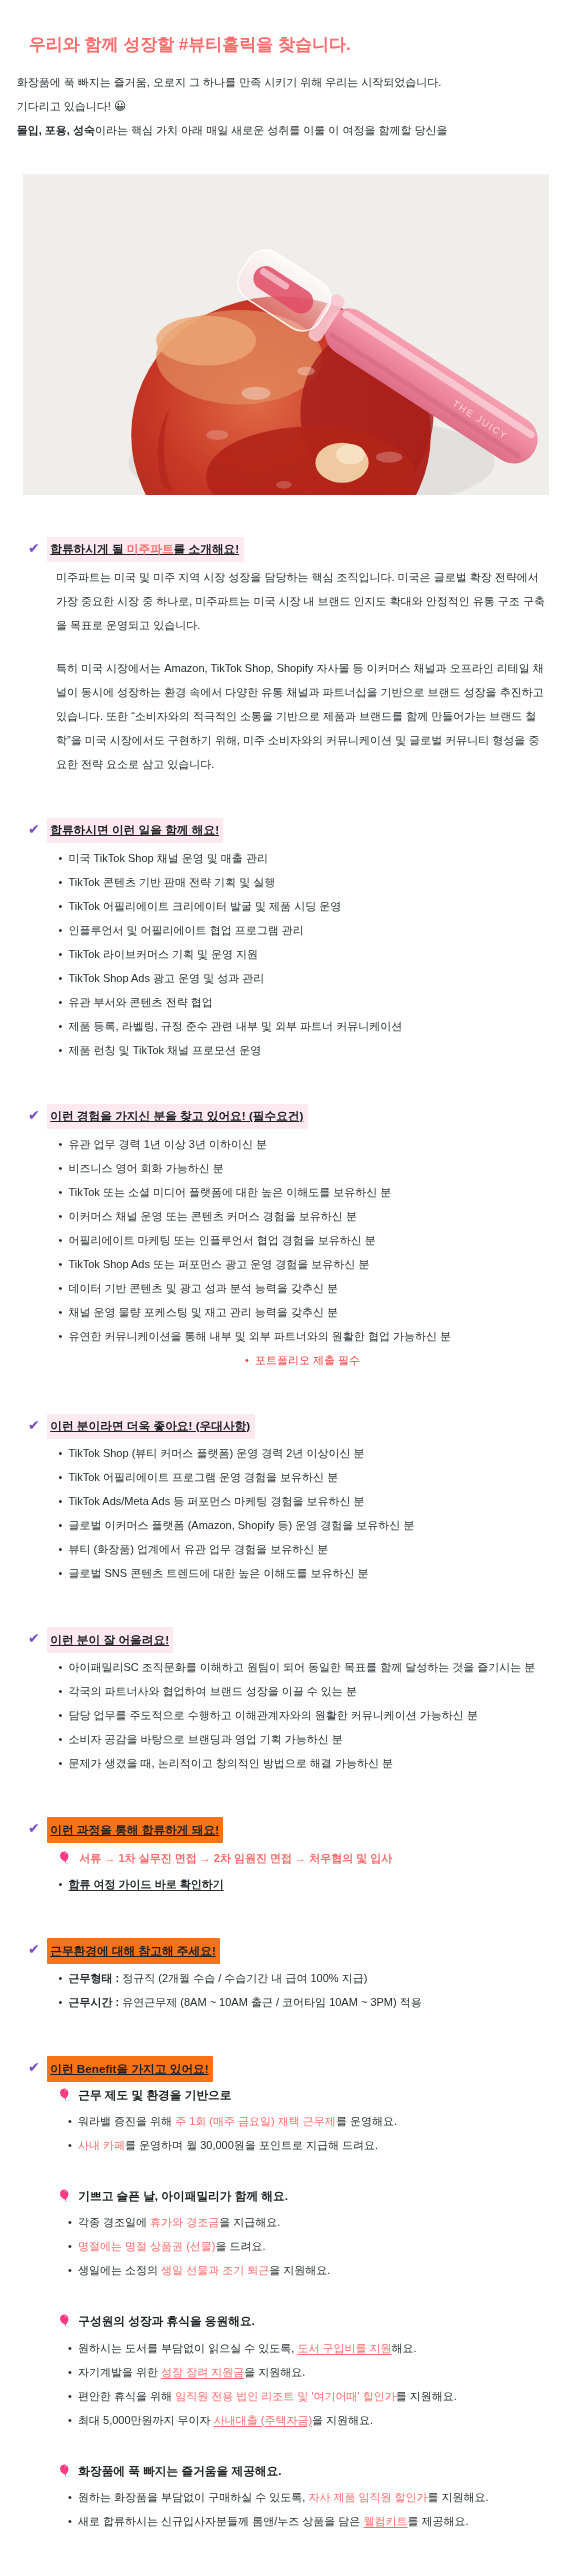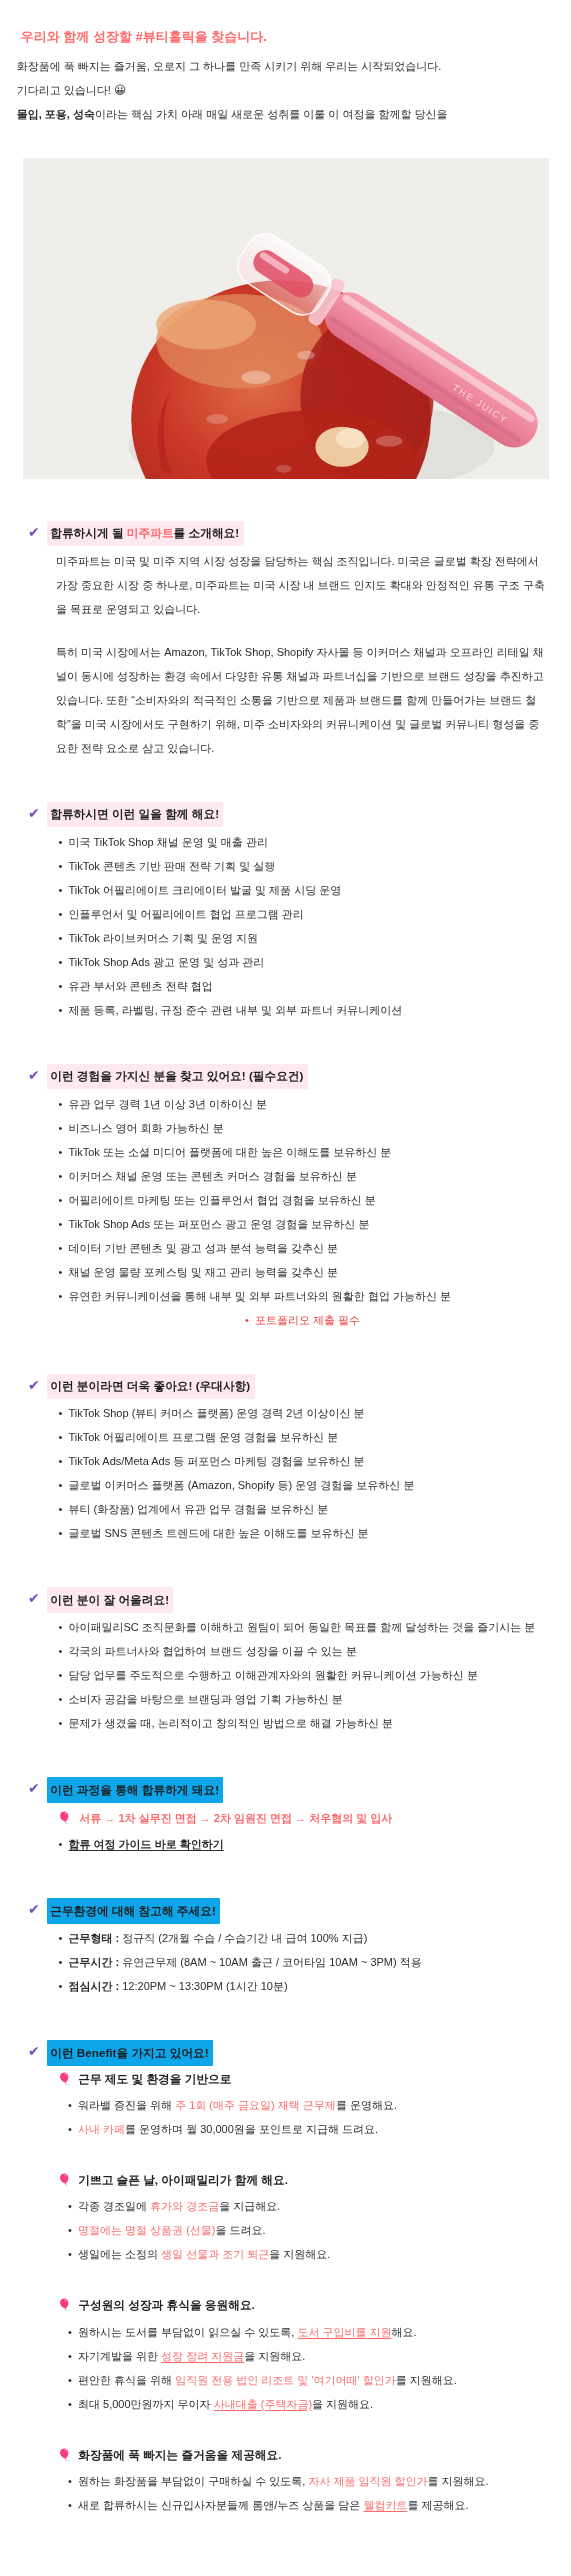--- a/index.html
+++ b/index.html
@@ -9,42 +9,42 @@
     font-size:11px;
     line-height:24px;
     color:#2a2c30;
     -webkit-font-smoothing:antialiased;
   }
   .page{width:572px;overflow:hidden;}
 
   
   .intro{padding:20px 22px 0 16.7px;}
   .intro h1{
-    margin:4px;font-size:13px;font-weight:700;line-height:25.5px;color:#ff6b6b;
+    margin:12px;font-size:17px;font-weight:700;line-height:25.5px;color:#ff6b6b;
   }
   .intro p{margin:0;max-width:511px;}
   .emoji{font-size:11.7px;}
 
   
   .hero{margin:32px 0 0 23px;width:526px;height:321px;}
   .hero svg{display:block;width:526px;height:321px;}
 
   
   section{margin-top:42px;padding:0 22px 0 28px;}
   .sec-h{
     display:flex;align-items:flex-start;margin:0;
     font-size:11.7px;font-weight:700;color:#1e2023;line-height:24px;
   }
   .check{
     flex:0 0 auto;font-size:14px;line-height:24px;color:#7448c8;
     margin-right:7.2px;transform:translateY(-0.6px);
   }
-  .hl{padding:0.6px 4.4px 1.1px 3.3px;border-radius:1.1px;}
+  .hl{padding:0.6px 4.4px 1.1px 3.3px;border-radius:1.1px;text-decoration:underline;}
   .hl.pink{background:#fde9ef;}
-  .hl.yellow{background:#0ea5e9;}
+  .hl.yellow{background:#f97316;}
   .coral{color:#fc6c6c;}
   .red{color:#f24040;text-align:center;}
   .u{text-decoration:underline;text-underline-offset:2.2px;}
   .bold{font-weight:700;}
 
   .para{margin:3.3px 0 0 28px;max-width:491px;}
   .para + .para{margin-top:18.3px;}
 
   ul.blist{list-style:none;margin:2.2px 0 0 30.5px;padding:0;max-width:488px;}
   ul.blist li::before{content:"•\00a0\00a0";color:#2a2c30;}
@@ -158,20 +158,21 @@
     </h2>
     <ul class="blist">
       <li>미국 TikTok Shop 채널 운영 및 매출 관리</li>
       <li>TikTok 콘텐츠 기반 판매 전략 기획 및 실행</li>
       <li>TikTok 어필리에이트 크리에이터 발굴 및 제품 시딩 운영</li>
       <li>인플루언서 및 어필리에이트 협업 프로그램 관리</li>
       <li>TikTok 라이브커머스 기획 및 운영 지원</li>
       <li>TikTok Shop Ads 광고 운영 및 성과 관리</li>
       <li>유관 부서와 콘텐츠 전략 협업</li>
       <li>제품 등록, 라벨링, 규정 준수 관련 내부 및 외부 파트너 커뮤니케이션</li>
+      <li>제품 런칭 및 TikTok 채널 프로모션 운영</li>
     </ul>
   </section>
 
   <section>
     <h2 class="sec-h">
       <span class="check">✔</span>
       <span class="hl pink">이런 경험을 가지신 분을 찾고 있어요! (필수요건)</span>
     </h2>
     <ul class="blist">
       <li>유관 업무 경력 1년 이상 3년 이하이신 분</li>
@@ -230,21 +231,20 @@
   </section>
 
   <section>
     <h2 class="sec-h">
       <span class="check">✔</span>
       <span class="hl yellow">근무환경에 대해 참고해 주세요!</span>
     </h2>
     <ul class="blist">
       <li><span class="lbl">근무형태</span><span class="lbl"> : </span><span>정규직 (2개월 수습 / 수습기간 내 급여 100% 지급)</span></li>
       <li><span class="lbl">근무시간</span><span class="lbl"> : </span><span>유연근무제 (8AM ~ 10AM 출근 / 코어타임 10AM ~ 3PM) 적용</span></li>
-      <li><span class="lbl">점심시간</span><span class="lbl"> : </span><span>12:20PM ~ 13:30PM (1시간 10분)</span></li>
     </ul>
   </section>
 
   <section>
     <h2 class="sec-h">
       <span class="check">✔</span>
       <span class="hl yellow">이런 Benefit을 가지고 있어요!</span>
     </h2>
 
     <div class="bgroup">

